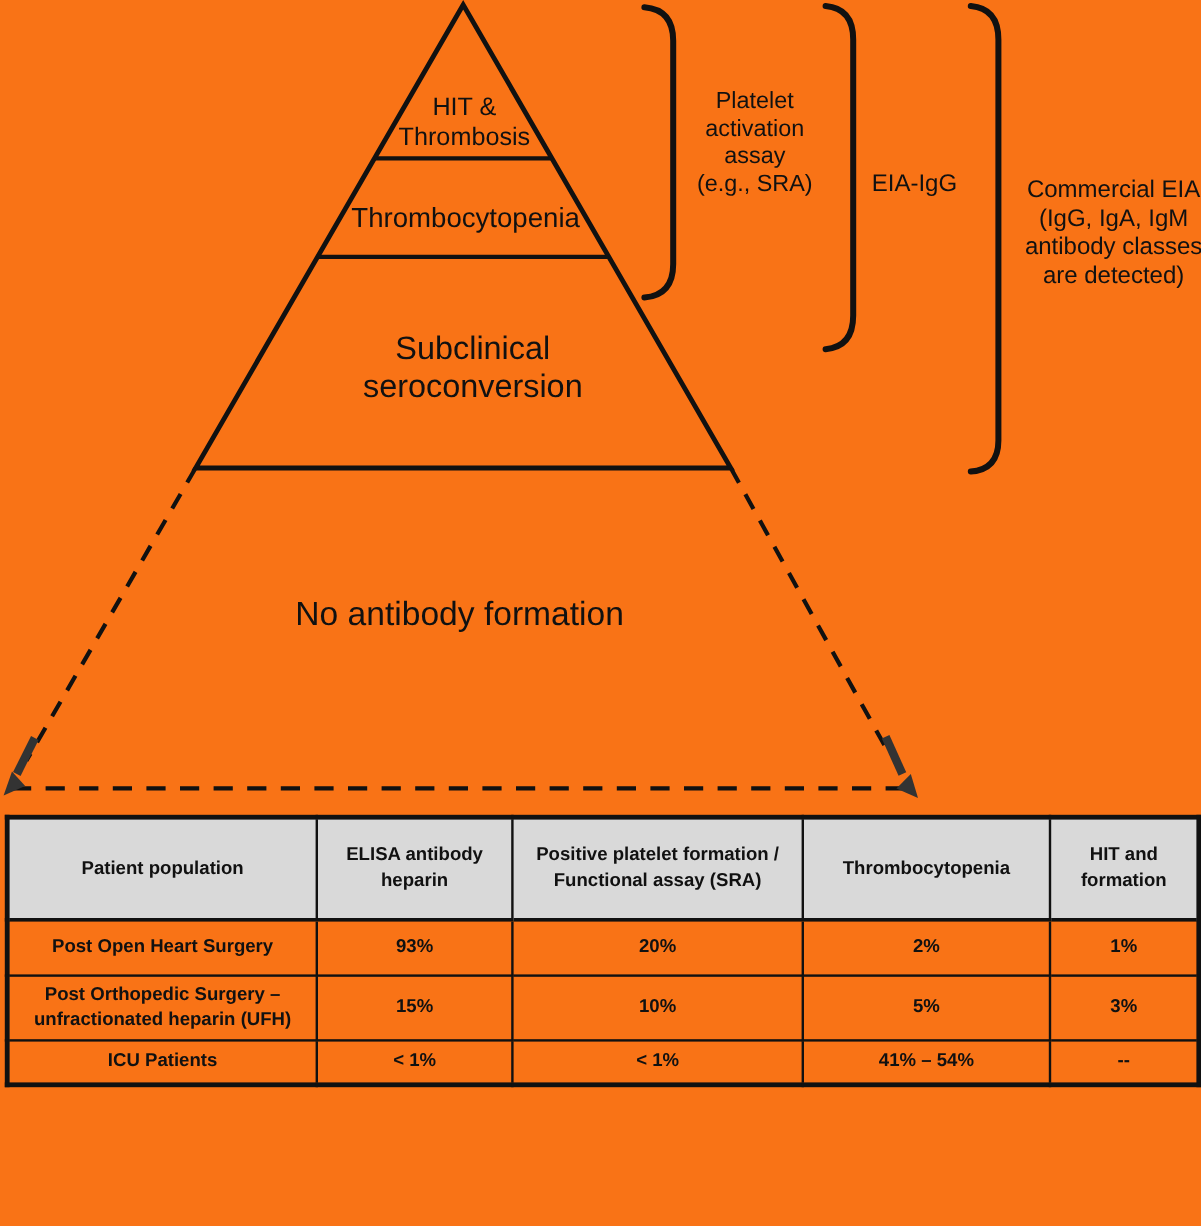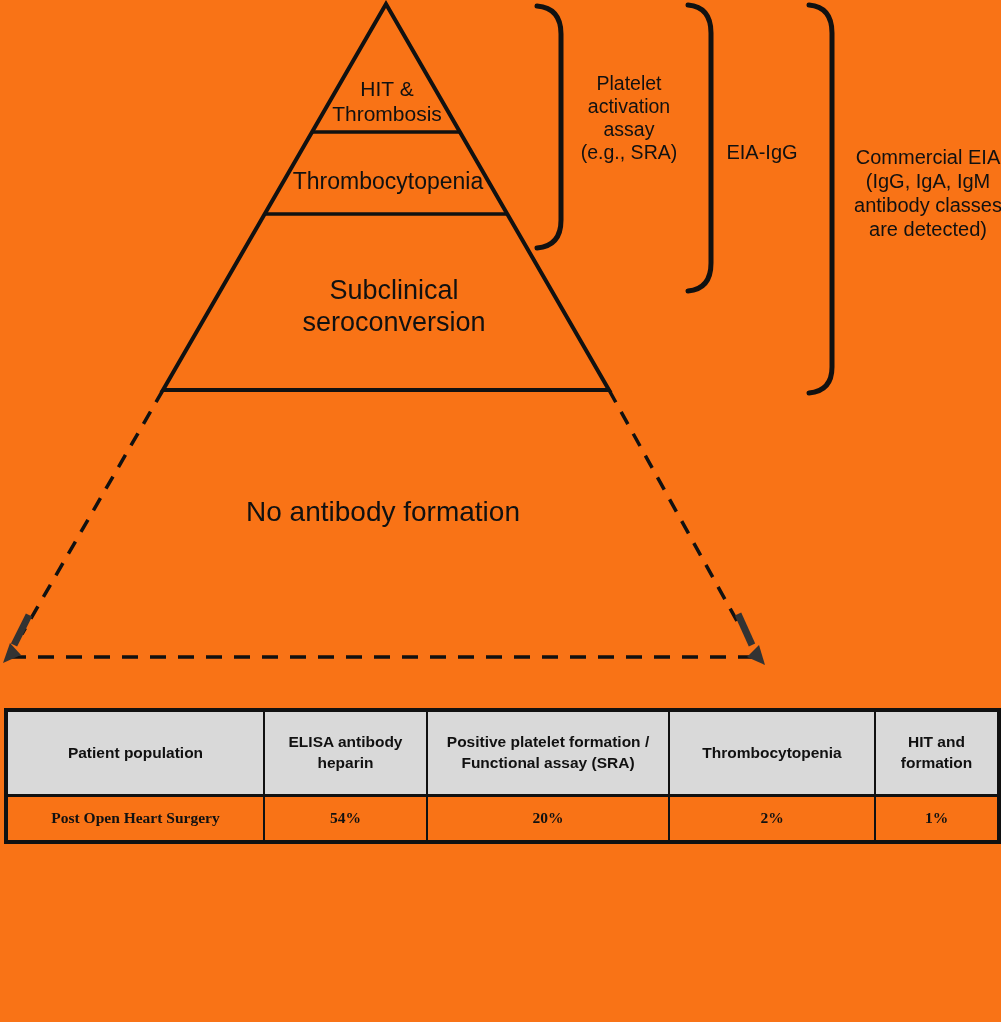--- a/index.html
+++ b/index.html
@@ -19,42 +19,42 @@
   }
   .tier1 { font-size: 21px; }
   .tier2 { font-size: 23px; }
   .tier3 { font-size: 27px; }
   .tier4 { font-size: 28px; }
   .bracket-label { font-size: 19.5px; }
   .bracket-label-lg { font-size: 20px; }
   table.incidence {
     position: absolute;
     left: 4px;
-    top: 708px;
+    top: 679px;
     width: 993px;
     border-collapse: collapse;
     table-layout: fixed;
     border: 4px solid #111111;
     color: #111111;
   }
   table.incidence th, table.incidence td {
     border: 2.5px solid #111111;
     text-align: center;
     vertical-align: middle;
     font-weight: bold;
     font-size: 15.5px;
     padding: 3px 8px;
     line-height: 1.35;
   }
   table.incidence thead th {
     background: #d9d9d9;
     border-bottom: 3.5px solid #111111;
     height: 76px;
   }
-  .r1 { height: 46px; font-family: Liberation Serif, serif; }
+  .r1 { height: 46px; }
   .r2 { height: 54px; }
   .r3 { height: 84px; }
   .r4 { height: 37px; }
 </style>
 </head>
 <body>
 
 <div class="figure">
 
   <svg width="1001" height="686" viewBox="0 0 1001 686">
@@ -113,21 +113,35 @@
         <th>Patient population</th>
         <th>ELISA antibody heparin</th>
         <th>Positive platelet formation / Functional assay (SRA)</th>
         <th>Thrombocytopenia</th>
         <th>HIT and formation</th>
       </tr>
     </thead>
     <tbody>
       <tr class="r1">
         <td>Post Open Heart Surgery</td>
-        <td>54%</td>
+        <td>93%</td>
         <td>20%</td>
         <td>2%</td>
         <td>1%</td>
+      </tr>
+      <tr class="r2">
+        <td>Post Orthopedic Surgery – unfractionated heparin (UFH)</td>
+        <td>15%</td>
+        <td>10%</td>
+        <td>5%</td>
+        <td>3%</td>
+      </tr>
+      <tr class="r4">
+        <td>ICU Patients</td>
+        <td>&lt; 1%</td>
+        <td>&lt; 1%</td>
+        <td>41% – 54%</td>
+        <td>--</td>
       </tr>
     </tbody>
   </table>
 
 </div>
 
 </body></html>

